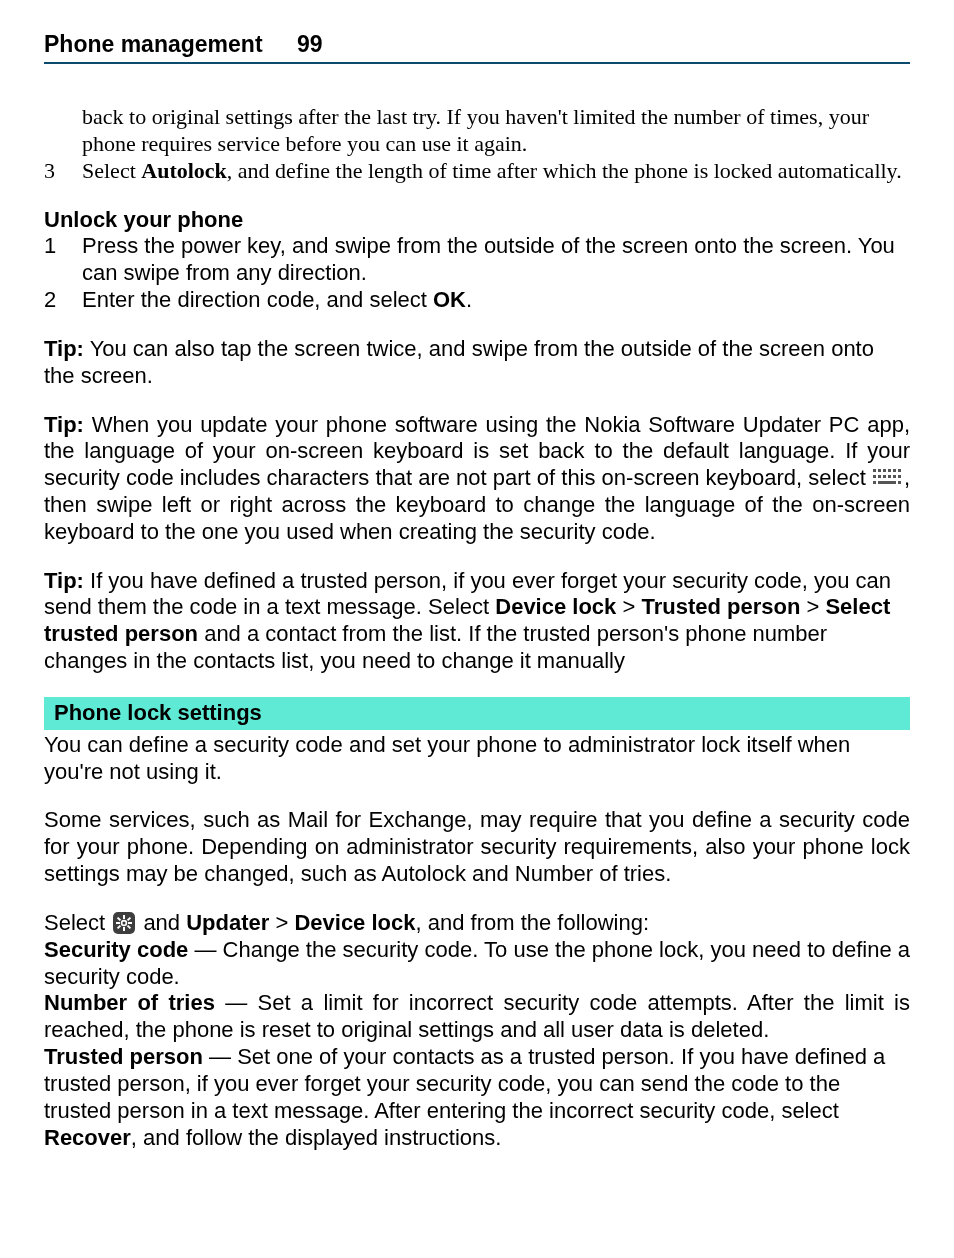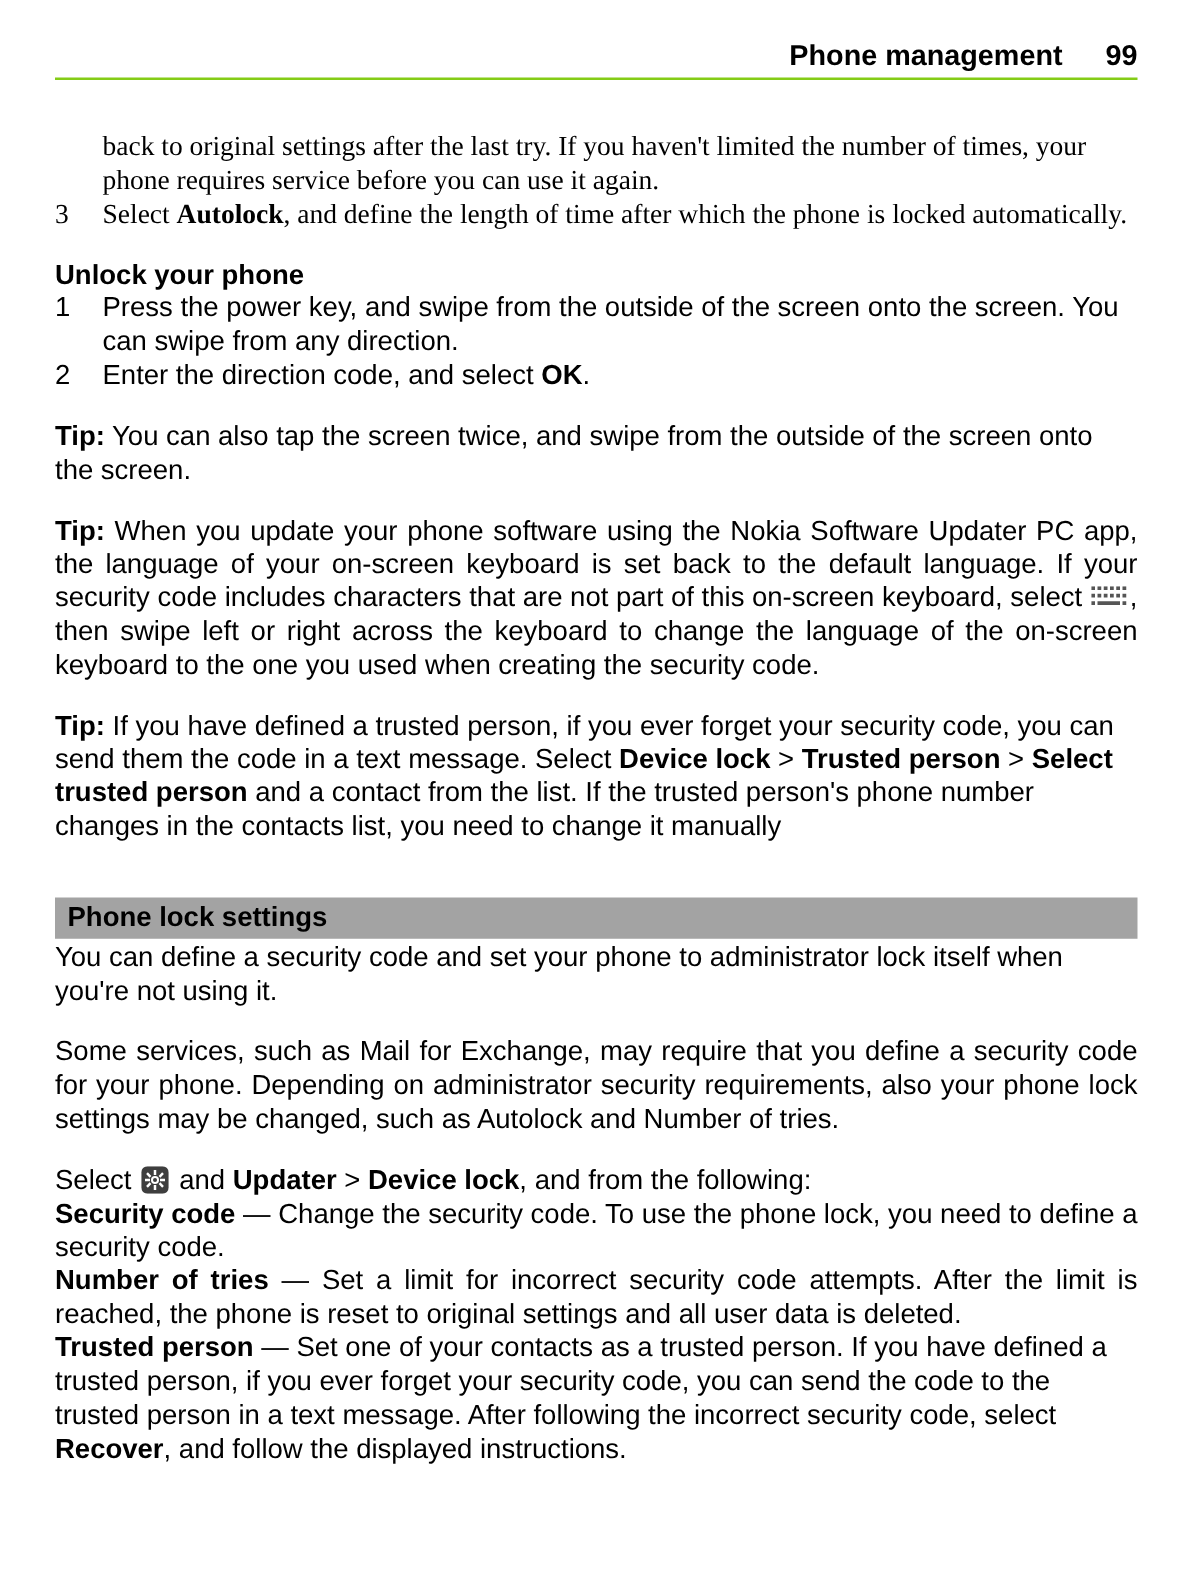--- a/index.html
+++ b/index.html
@@ -12,22 +12,21 @@
     font-family: "Segoe UI", "Helvetica Neue", Arial, sans-serif;
     color: #000;
     font-size: 22px;
     line-height: 1.22;
   }
   .page {
     box-sizing: border-box;
     padding: 30px 44px 44px 44px;
   }
   .running-head {
-    border-bottom: 2px solid #84cc16;
-    text-align: right;
+    border-bottom: 2px solid #0c4a6e;
     padding: 0 0 4px 0;
     font-weight: 700;
     font-size: 23px;
     margin-bottom: 40px;
   }
   .running-head .pg {
     padding-left: 28px;
   }
   .block {
     margin-top: 22px;
@@ -53,24 +52,24 @@
   .list-body {
     flex: 1 1 auto;
   }
   .bold {
     font-weight: 700;
   }
   .tip .bold-lead {
     font-weight: 700;
   }
   .section-bar {
-    background: #a3a3a3;
+    background: #5eead4;
     font-weight: 700;
     padding: 3px 6px 3px 10px;
-    margin-top: 43px;
+    margin-top: 22px;
   }
   .after-bar {
     margin-top: 2px;
   }
   .icon-kbd {
     display: inline-block;
     vertical-align: -2px;
     width: 30px;
     height: 18px;
     margin: 0 1px;
@@ -193,16 +192,16 @@
 
   <div class="justify">
     <span class="bold">Security code</span><span>  —  </span><span>Change the security code. To use the phone lock, you need to define a security code.</span>
   </div>
 
   <div class="justify">
     <span class="bold">Number of tries</span><span>  —  </span><span>Set a limit for incorrect security code attempts. After the limit is reached, the phone is reset to original settings and all user data is deleted.</span>
   </div>
 
   <div>
-    <span class="bold">Trusted person</span><span>  —  </span><span>Set one of your contacts as a trusted person. If you have defined a trusted person, if you ever forget your security code, you can send the code to the trusted person in a text message. After following the incorrect security code, select </span><span class="bold">Recover</span><span>, and follow the displayed instructions.</span>
+    <span class="bold">Trusted person</span><span>  —  </span><span>Set one of your contacts as a trusted person. If you have defined a trusted person, if you ever forget your security code, you can send the code to the trusted person in a text message. After entering the incorrect security code, select </span><span class="bold">Recover</span><span>, and follow the displayed instructions.</span>
   </div>
 
 </div>
 
 </body></html>

